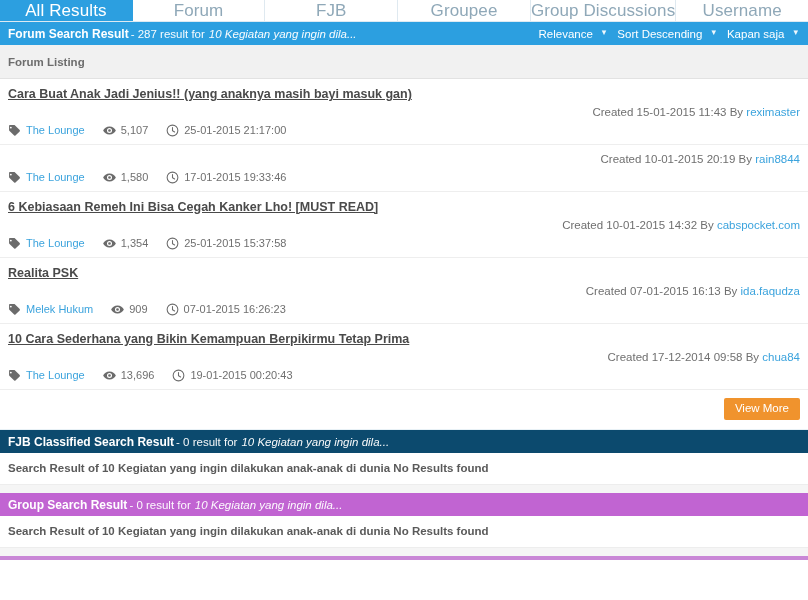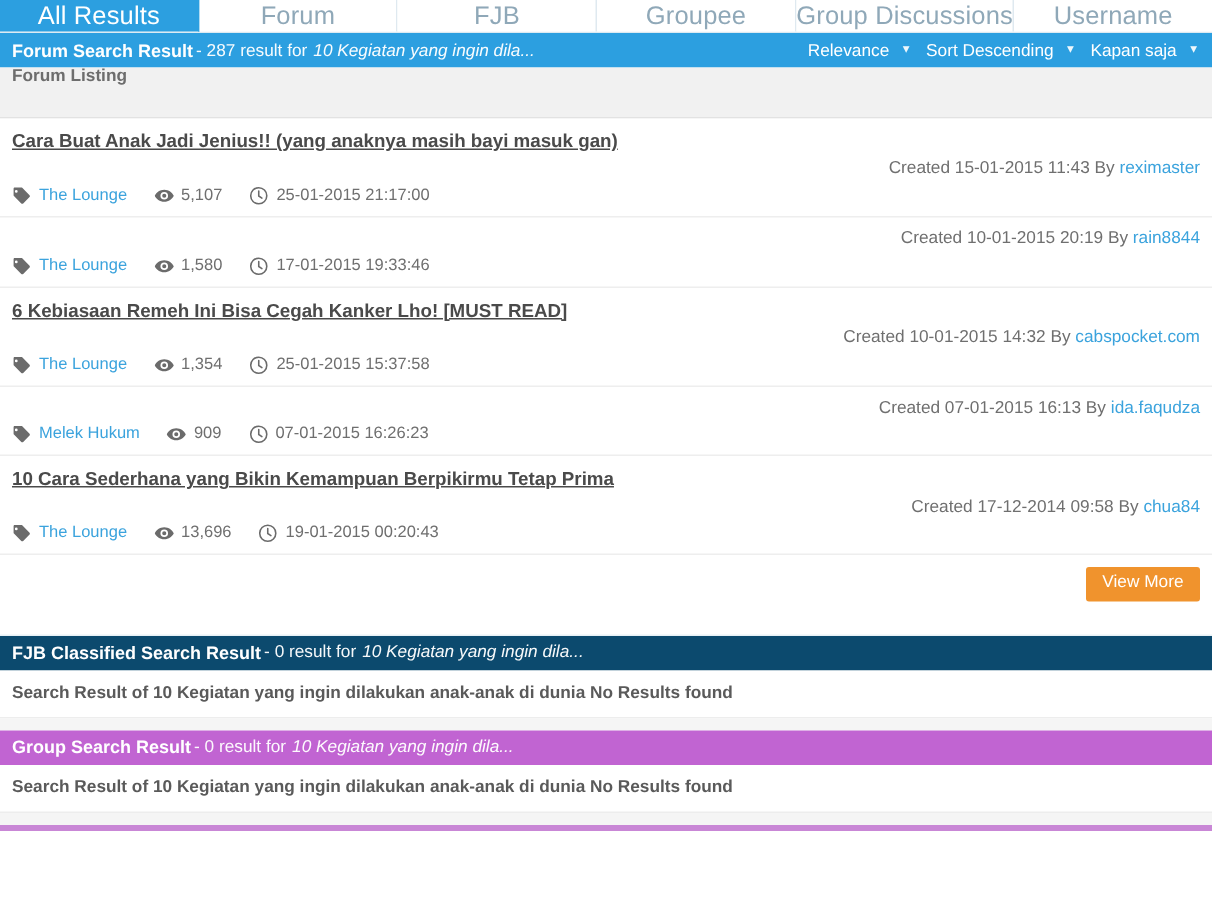--- a/index.html
+++ b/index.html
@@ -85,20 +85,21 @@
     opacity: .92;
   }
   .sb-ctrl:last-child .caret { margin-right: 2px; }
 
   
   .listing-head {
     height: 34px;
     background: #f1f1f1;
     border-bottom: 1px solid #e2e2e2;
     display: flex;
+    align-items: center;
     padding: 0 8px;
     font-weight: bold;
     font-size: 11.5px;
     color: #6d6d6d;
   }
 
   
   .results { background: #ffffff; }
   .result-row {
     padding: 8px 8px 7px 8px;
@@ -148,21 +149,21 @@
   }
   .stat .ico svg { display: block; }
   .stat .forum-link {
     color: #3ba3dd;
     cursor: pointer;
   }
 
   
   .view-more-bar {
     background: #ffffff;
-    padding: 8px 8px 22px 8px;
+    padding: 8px 8px 9px 8px;
     display: flex;
     justify-content: flex-end;
     border-bottom: 1px solid #e8f1f6;
   }
   .btn-view-more {
     background: #f0932d;
     color: #ffffff;
     border: none;
     border-radius: 2px;
     font-family: "Liberation Sans", sans-serif;
@@ -322,20 +323,21 @@
             <svg width="13" height="13" viewBox="0 0 16 16" fill="none" stroke="currentColor" stroke-width="1.3">
               <circle cx="8" cy="8" r="6.6"></circle>
               <path d="M8 4.2V8.2l2.6 1.7" stroke-linecap="round"></path>
             </svg>
           </span>
           <span>25-01-2015 15:37:58</span>
         </span>
       </div>
     </div>
     <div class="result-row">
+      <div class="result-title">Realita PSK</div>
       <div class="result-meta"><span>Created 07-01-2015 16:13 By</span> <span class="author">ida.faqudza</span></div>
       <div class="result-stats">
         <span class="stat">
           <span class="ico">
             <svg width="13" height="13" viewBox="0 0 16 16" fill="currentColor">
               <path d="M1.5 1.2h6.1c.3 0 .6.1.8.3l6 6c.4.4.4 1.1 0 1.6l-5.2 5.2c-.4.4-1.1.4-1.6 0l-6-6c-.2-.2-.3-.5-.3-.8V2.2c0-.6.4-1 1-1zm2 2.1a1.15 1.15 0 100 2.3 1.15 1.15 0 000-2.3z"></path>
             </svg>
           </span>
           <span class="forum-link">Melek Hukum</span>
         </span>

